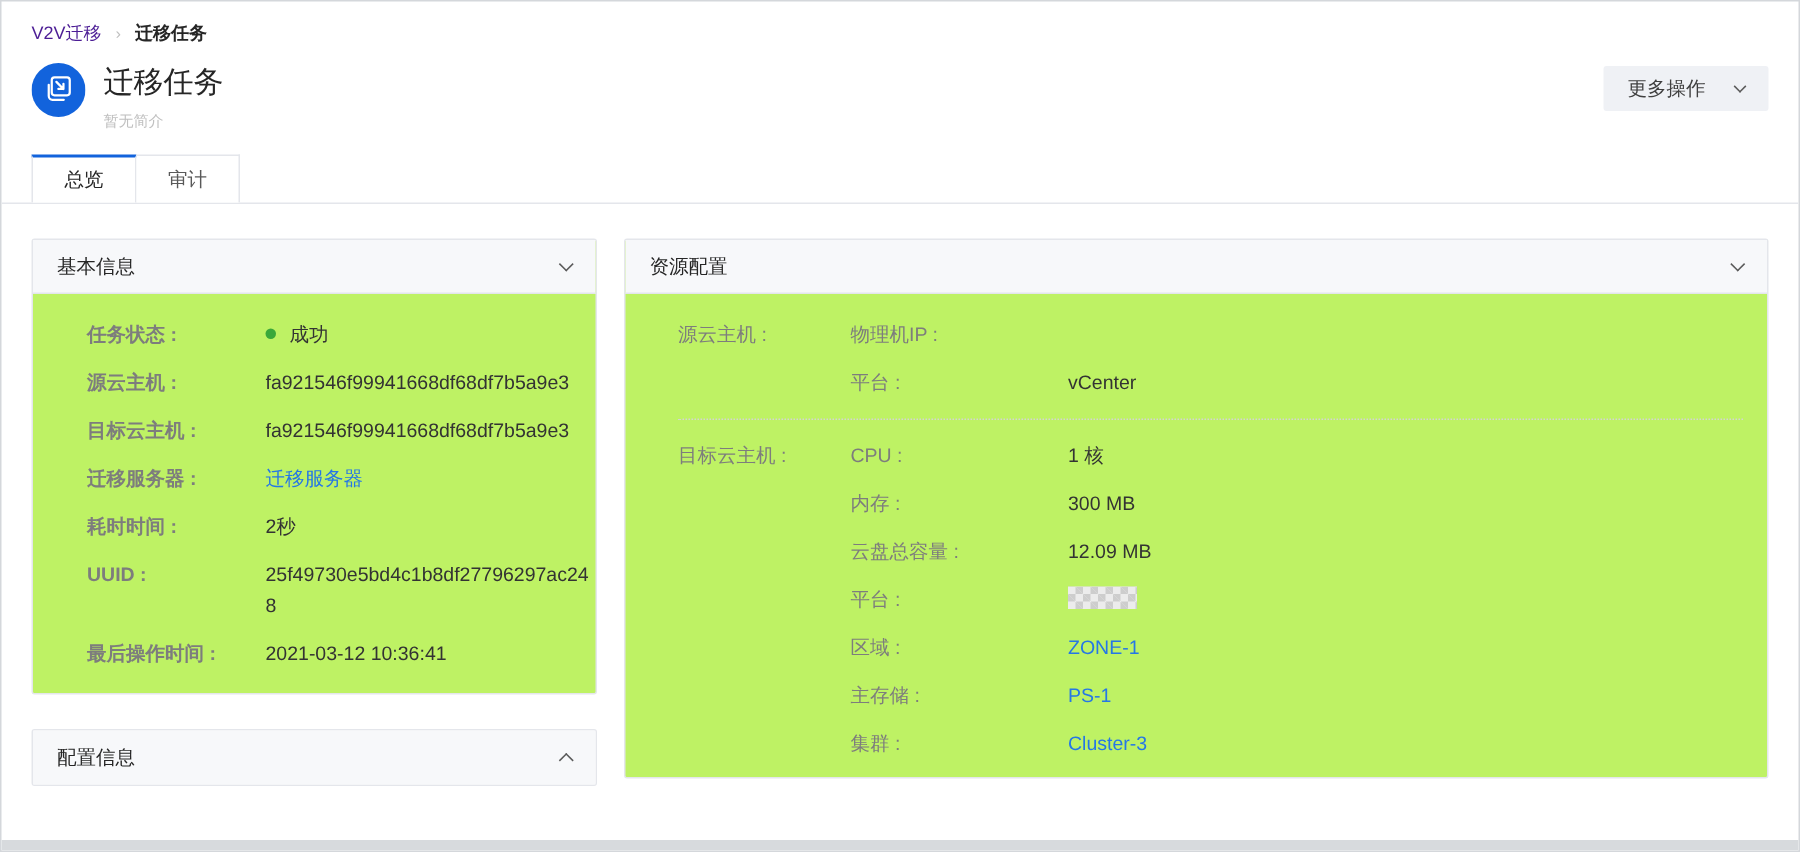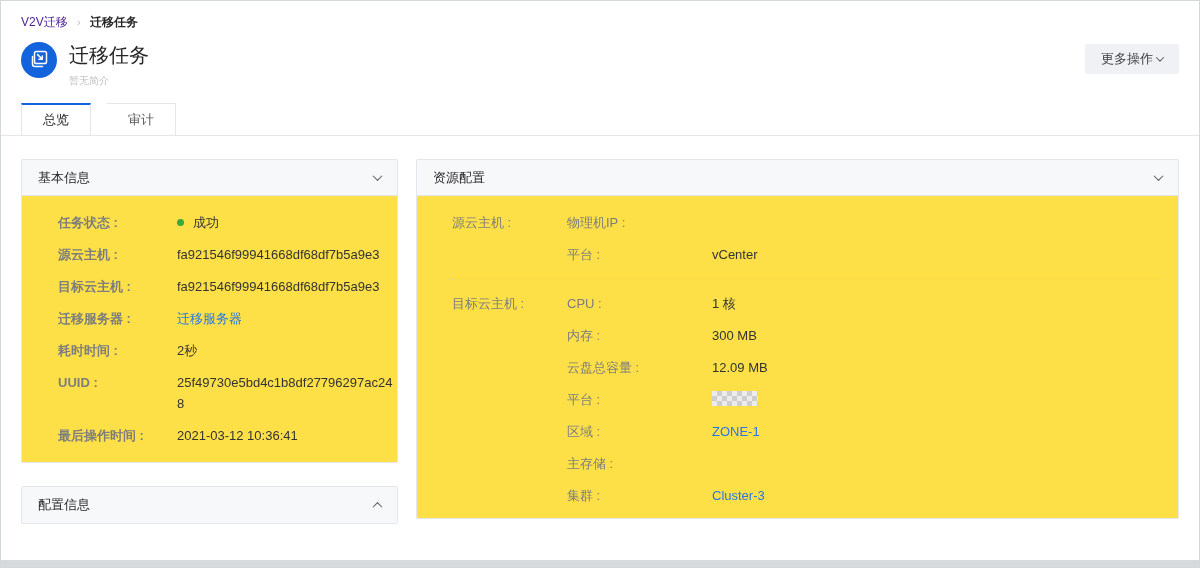--- a/index.html
+++ b/index.html
@@ -33,51 +33,51 @@
   .bc-parent{color:#4c1d95;cursor:pointer;}
   .bc-sep{color:#bfbfbf;margin:0 6px;font-size:11px;}
   .bc-current{color:var(--text-title);font-weight:700;}
   
   .header-row{display:flex;align-items:flex-start;padding:11px 20px 0 20px;}
   .title-icon{width:36px;height:36px;flex:0 0 36px;margin-right:12px;}
   .titles{flex:1;}
   .page-title{font-size:20px;font-weight:500;color:var(--text-title);line-height:26px;}
   .page-subtitle{font-size:10px;color:var(--text-muted);margin-top:6px;}
   .more-btn{
-    display:inline-flex;align-items:center;gap:4px;
+    display:inline-flex;align-items:center;gap:20px;
     background:var(--button-bg);border:none;border-radius:2px;
     font-family:inherit;font-size:13px;color:#404040;
     padding:0 16px;height:30px;cursor:pointer;margin-top:2px;
   }
   
   .chev{display:inline-block;width:7px;height:7px;
     border-right:1.5px solid #5a5a5a;border-bottom:1.5px solid #5a5a5a;}
   .chev-down{transform:rotate(45deg) translate(-1px,-1px);}
   .chev-up{transform:rotate(-135deg) translate(-1px,-1px);}
   .chev.sm{width:6px;height:6px;}
   
-  .tabs{display:flex;padding:0 20px;margin-top:15px;border-bottom:1px solid var(--border-color);gap:16px;}
+  .tabs{display:flex;padding:0 20px;margin-top:15px;border-bottom:1px solid var(--border-color);}
   .tab{
     position:relative;height:32px;padding:0 21px;display:flex;align-items:center;
     border:1px solid var(--border-color);border-bottom:none;background:#fff;
     cursor:pointer;color:#595959;margin-bottom:0;
   }
   .tab + .tab{border-left:none;}
   .tab.active{
     color:var(--text-title);
     border-top:2px solid var(--accent-blue);
     margin-bottom:-1px;
     padding-top:0;
     background:#fff;
   }
   
   .content{display:flex;gap:18px;padding:23px 20px 0 20px;align-items:flex-start;}
   .col-left{width:377px;flex:0 0 377px;display:flex;flex-direction:column;gap:23px;}
   .col-right{flex:1;min-width:0;}
-  .panel{border:1px solid var(--border-color);border-radius:2px;background:#fde047;}
+  .panel{border:1px solid var(--border-color);border-radius:2px;background:#bef264;}
   .panel-header{
     display:flex;align-items:center;height:36px;padding:0 16px;
     background:var(--panel-header-bg);border-bottom:1px solid var(--border-color);
     cursor:pointer;
   }
   .panel.collapsed .panel-header{border-bottom:none;}
   .panel-title{flex:1;color:var(--text-title);font-weight:500;}
   
   .panel-body{padding:16px 2px 5px 36px;}
   .row{display:flex;align-items:flex-start;margin-bottom:11px;line-height:21px;}
@@ -246,20 +246,21 @@
               <div class="subrow">
                 <span class="sub-label">平台 :</span>
                 <span class="sub-value"><span class="redacted"></span></span>
               </div>
               <div class="subrow">
                 <span class="sub-label">区域 :</span>
                 <span class="sub-value"><a class="link">ZONE-1</a></span>
               </div>
               <div class="subrow">
                 <span class="sub-label">主存储 :</span>
+                <span class="sub-value"><a class="link">PS-1</a></span>
               </div>
               <div class="subrow">
                 <span class="sub-label">集群 :</span>
                 <span class="sub-value"><a class="link">Cluster-3</a></span>
               </div>
             </div>
           </div>
 
         </div>
       </section>

